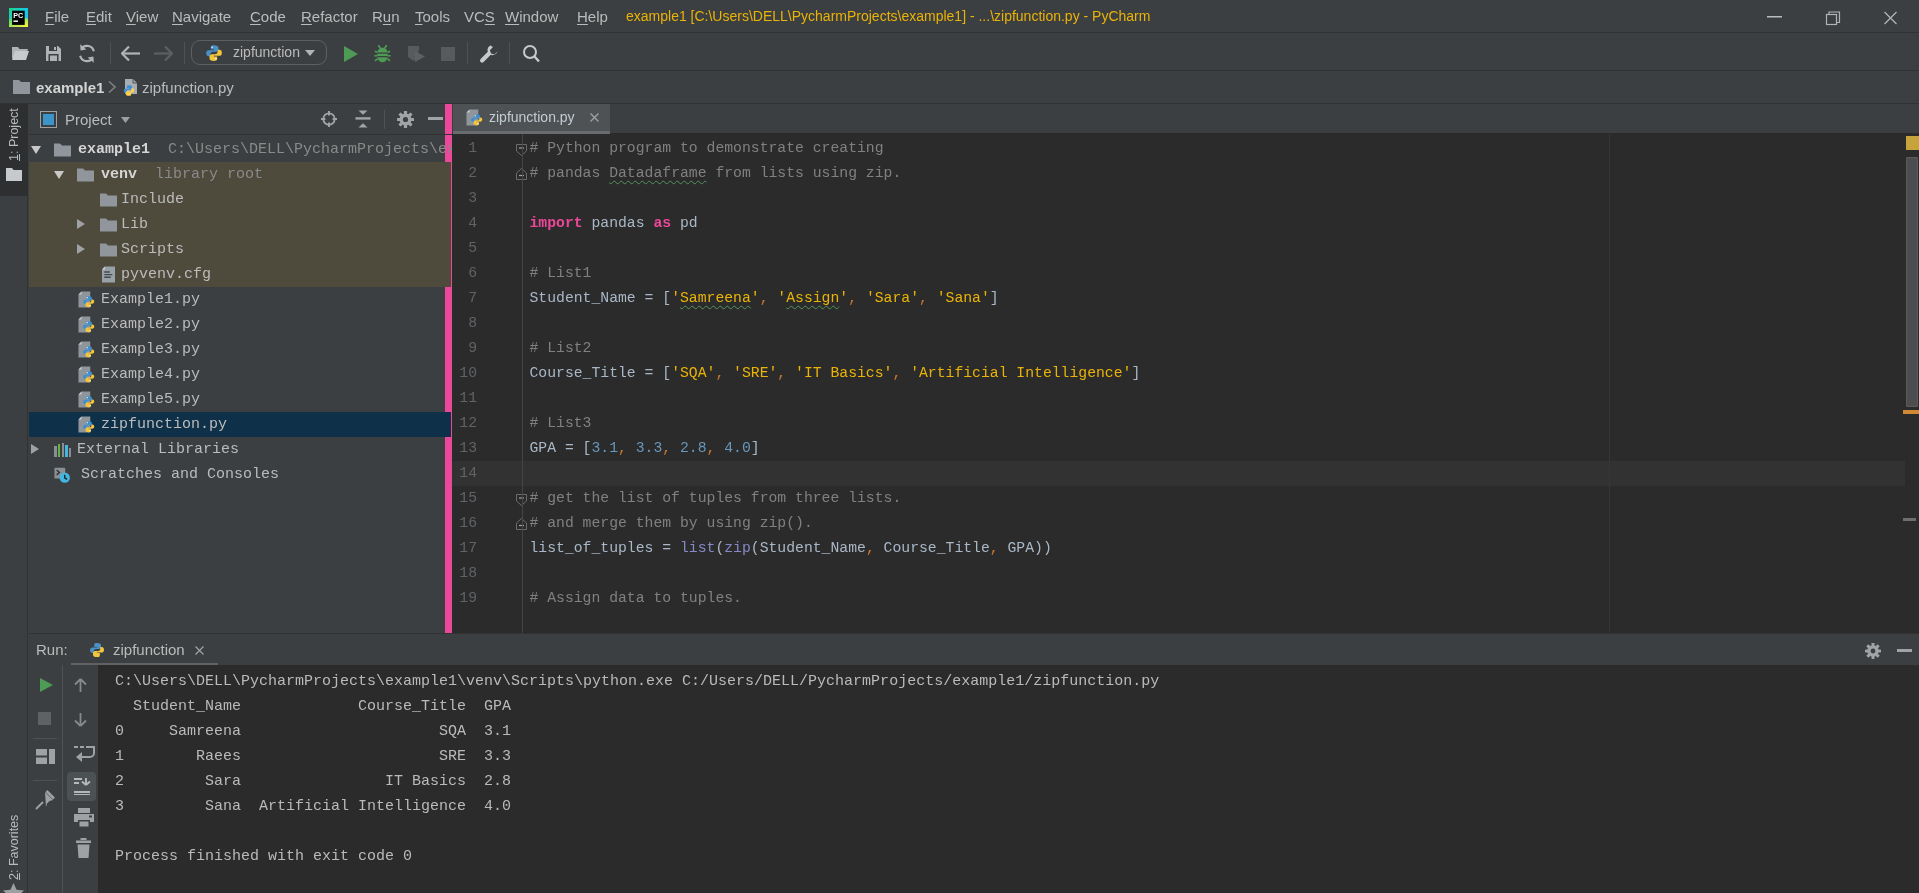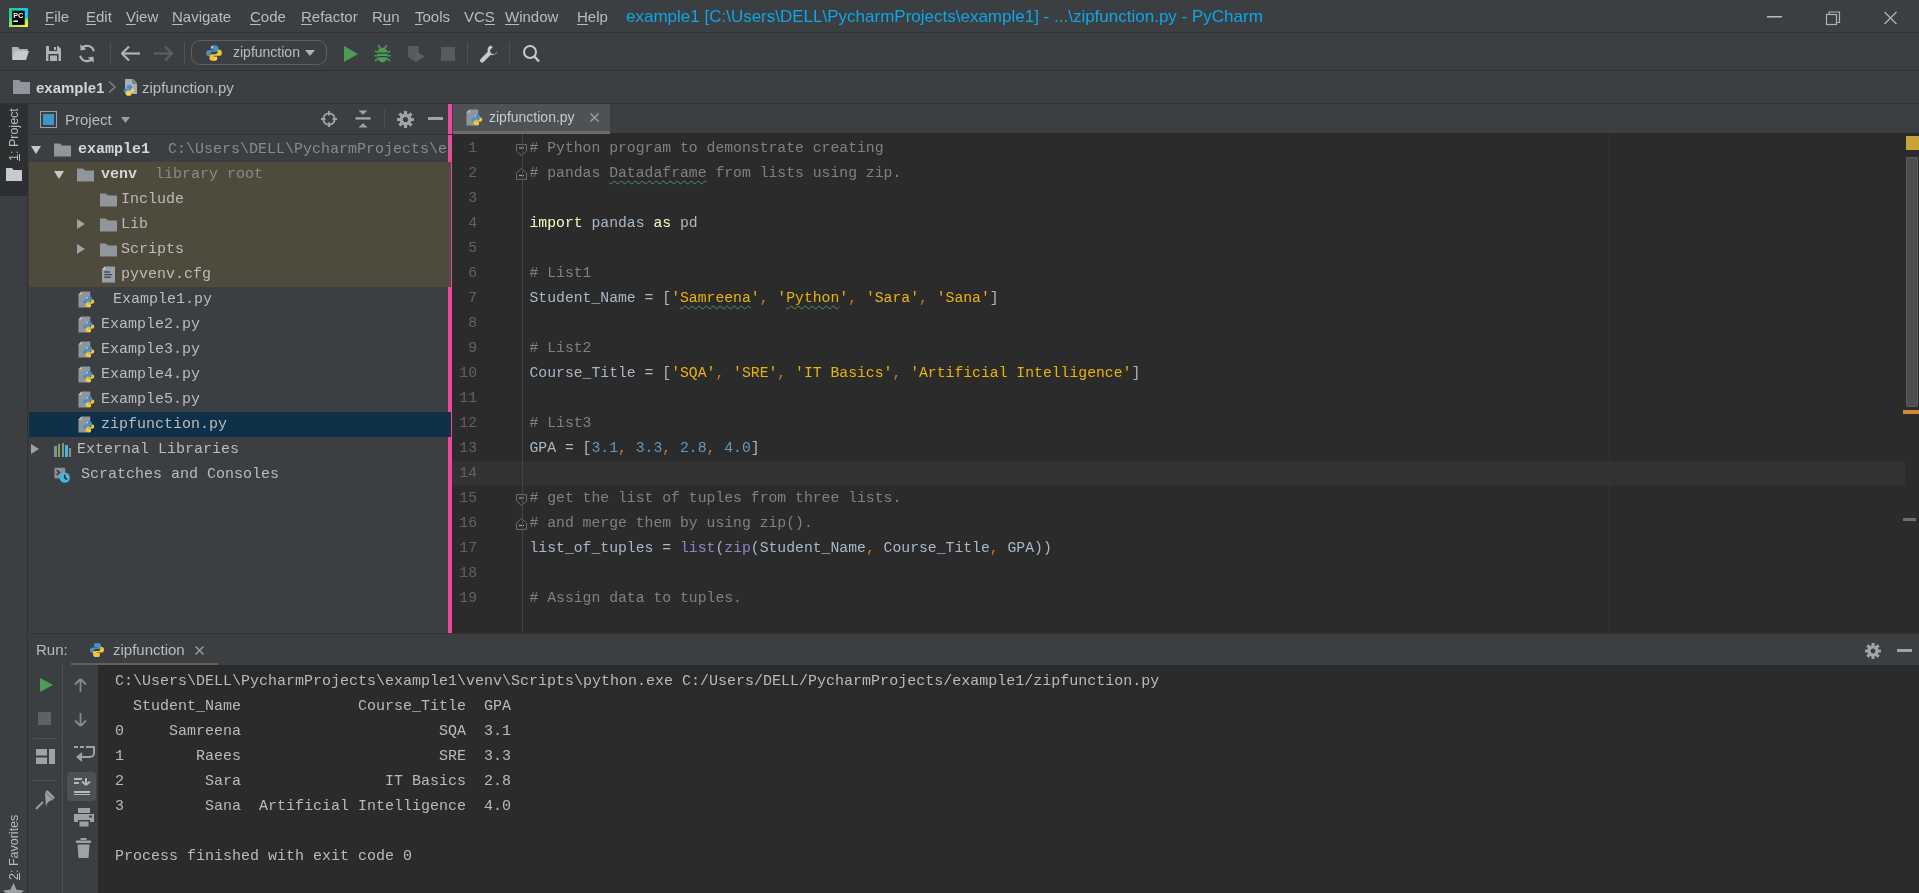--- a/index.html
+++ b/index.html
@@ -6,40 +6,40 @@
 body { font-family:"Liberation Sans", sans-serif; color:#bbbbbb; }
 #app { position:absolute; top:0; left:0; width:1919px; height:893px; background:#3c3f41; }
 .abs { position:absolute; }
 pre, .mono { font-family:"Liberation Mono", monospace; font-size:14.75px; line-height:25px; }
 
 
 #titlebar { position:absolute; top:0; left:0; width:1919px; height:33px; background:#3c3f41; border-bottom:1px solid #323232; }
 #pclogo { position:absolute; left:9px; top:8px; width:19px; height:19px; }
 .menu { position:absolute; top:0; height:33px; line-height:33px; font-size:15px; color:#bbbbbb; }
 .menu u { text-decoration:underline; text-underline-offset:2px; }
-#wintitle { position:absolute; left:626px; top:0; height:33px; line-height:33px; font-size:17px; color:#0ea5e9; }
+#wintitle { position:absolute; left:626px; top:0; height:33px; line-height:33px; font-size:14px; color:#eab308; }
 .winbtn { position:absolute; top:0; width:46px; height:33px; }
 
 
 #toolbar { position:absolute; top:34px; left:0; width:1919px; height:37px; background:#3c3f41; border-bottom:1px solid #323232; }
 .tsep { position:absolute; top:8px; width:1px; height:22px; background:#515151; }
 #runcombo { position:absolute; left:191px; top:6px; width:136px; height:25px; border:1px solid #5e6060; border-radius:9px; }
 #runcombo span { position:absolute; left:41px; top:0; line-height:23px; font-size:14px; color:#bbbbbb; }
 
 
 #breadcrumb { position:absolute; top:71px; left:0; width:1919px; height:33px; background:#3c3f41; border-bottom:1px solid #323232; }
 #breadcrumb .t { position:absolute; top:0; height:33px; line-height:33px; font-size:15px; color:#bbbbbb; }
 
 
 #leftstrip { position:absolute; top:104px; left:0; width:28px; height:789px; background:#3c3f41; border-right:1px solid #323232; }
 #striptab1 { position:absolute; top:0; left:0; width:28px; height:92px; background:#2d2f30; }
 .vtext { position:absolute; transform:rotate(-90deg); transform-origin:center; font-size:12.5px; color:#b8bcbe; white-space:nowrap; }
 
 
-#project { position:absolute; top:104px; left:29px; width:423px; height:529px; background:#3c3f41; border-right:4px solid #ec4899; }
+#project { position:absolute; top:104px; left:29px; width:423px; height:529px; background:#3c3f41; border-right:7px solid #ec4899; }
 #projhead { position:absolute; top:0; left:0; width:423px; height:31px; border-bottom:1px solid #323232; }
 #projhead .label { position:absolute; left:36px; top:0; height:31px; line-height:31px; font-size:15px; color:#bbbbbb; }
 #venvbg { position:absolute; top:58px; left:0; width:422px; height:125px; background:#4e4a3c; }
 #selrow { position:absolute; top:308px; left:0; width:422px; height:25px; background:#0e3049; }
 .trow { position:absolute; left:0; height:25px; width:423px; font-size:15px; color:#bbbbbb;font-family:Liberation Mono, monospace; }
 .trow .txt { position:absolute; top:0; height:25px; line-height:25px; white-space:pre; }
 .trow .b { font-weight:bold; color:#d4d4d4; }
 .trow .dim { color:#8a8a8a; }
 .arr { position:absolute; top:7px; width:0; height:0; }
 .arr.open { border-left:5.5px solid transparent; border-right:5.5px solid transparent; border-top:8px solid #c8c8c8; top:9px; }
@@ -51,21 +51,21 @@
 #tabbar { position:absolute; top:0; left:0; width:1467px; height:30px; background:#3c3f41; border-bottom:1px solid #2b2b2b; }
 #tab1 { position:absolute; left:1px; top:0; width:157px; height:27px; background:#4e5254; }
 #tab1 .tl { position:absolute; left:36px; top:0; height:27px; line-height:27px; font-size:14px; color:#c3cbd3; }
 #tabunderline { position:absolute; left:1px; top:27px; width:157px; height:3px; background:#686c6e; }
 #curline { position:absolute; left:0; top:357px; width:1454px; height:25px; background:#323232; }
 #gutter { position:absolute; top:32px; left:0; width:25px; text-align:right; color:#606366; }
 #gutterline { position:absolute; left:70px; top:30px; width:1px; height:499px; background:#454545; }
 #marginline { position:absolute; left:1157px; top:30px; width:1px; height:499px; background:#363636; }
 #code { position:absolute; top:32px; left:77.5px; color:#a9b7c6; }
 #code .c { color:#808080; }
-#code .k { color:#fef9c3; }
+#code .k { color:#ec4899;font-weight:bold; }
 #code .s { color:#eab308; }
 #code .n { color:#6897bb; }
 #code .f { color:#8888c6; }
 #code .o { color:#cc7832; }
 .sq { text-decoration:underline; text-decoration-style:wavy; text-decoration-color:#54925a; text-decoration-thickness:1px; text-underline-offset:3px; }
 #estripe { position:absolute; right:0; top:30px; width:14px; height:499px; background:#2b2b2b; }
 #scrollthumb { position:absolute; right:1px; top:53px; width:12px; height:250px; background:#4b4d4e; border:1px solid #595b5c; border-radius:1px; }
 
 
 #runpanel { position:absolute; top:633px; left:29px; width:1890px; height:260px; background:#3c3f41; border-top:1px solid #323232; }
@@ -325,21 +325,21 @@
           <path d="M3.4 0.5 H13.5 V16.5 H0.5 V3.4 z" fill="#97a1a8"></path>
           <path d="M3.4 0.5 V3.4 H0.5 z" fill="#d2d6d9"></path>
           <path d="M2.8 6 h5.5 M2.8 8.6 h8 M2.8 11.2 h6.5" stroke="#45484b" stroke-width="1.4"></path>
         </svg>
         <div class="txt" style="left:92px">pyvenv.cfg</div>
       </div>
     <div class="trow" style="top:183px">
         <svg class="ticon" style="left:49px" width="17" height="17" viewBox="0 0 17 17">
           <use href="#pyfile"></use>
         </svg>
-        <div class="txt" style="left:84px">Example1.py</div>
+        <div class="txt" style="left:72px">Example1.py</div>
       </div>
     <div class="trow" style="top:208px">
         <svg class="ticon" style="left:49px" width="17" height="17" viewBox="0 0 17 17">
           <use href="#pyfile"></use>
         </svg>
         <div class="txt" style="left:72px">Example2.py</div>
       </div>
     <div class="trow" style="top:233px">
         <svg class="ticon" style="left:49px" width="17" height="17" viewBox="0 0 17 17">
           <use href="#pyfile"></use>
@@ -437,21 +437,21 @@
 16
 17
 18
 19</pre>
     <pre id="code"><span class="c"># Python program to demonstrate creating</span>
 <span class="c"># pandas <span class="sq">Datadaframe</span> from lists using zip.</span>
 
 <span class="k">import </span>pandas <span class="k">as </span>pd
 
 <span class="c"># List1</span>
-Student_Name = [<span class="s">'<span class="sq">Samreena</span>'</span><span class="o">, </span><span class="s">'<span class="sq">Python</span>'</span><span class="o">, </span><span class="s">'Sara'</span><span class="o">, </span><span class="s">'Sana'</span>]
+Student_Name = [<span class="s">'<span class="sq">Samreena</span>'</span><span class="o">, </span><span class="s">'<span class="sq">Assign</span>'</span><span class="o">, </span><span class="s">'Sara'</span><span class="o">, </span><span class="s">'Sana'</span>]
 
 <span class="c"># List2</span>
 Course_Title = [<span class="s">'SQA'</span><span class="o">, </span><span class="s">'SRE'</span><span class="o">, </span><span class="s">'IT Basics'</span><span class="o">, </span><span class="s">'Artificial Intelligence'</span>]
 
 <span class="c"># List3</span>
 GPA = [<span class="n">3.1</span><span class="o">, </span><span class="n">3.3</span><span class="o">, </span><span class="n">2.8</span><span class="o">, </span><span class="n">4.0</span>]
 
 <span class="c"># get the list of tuples from three lists.</span>
 <span class="c"># and merge them by using zip().</span>
 list_of_tuples = <span class="f">list</span>(<span class="f">zip</span>(Student_Name<span class="o">, </span>Course_Title<span class="o">, </span>GPA))

